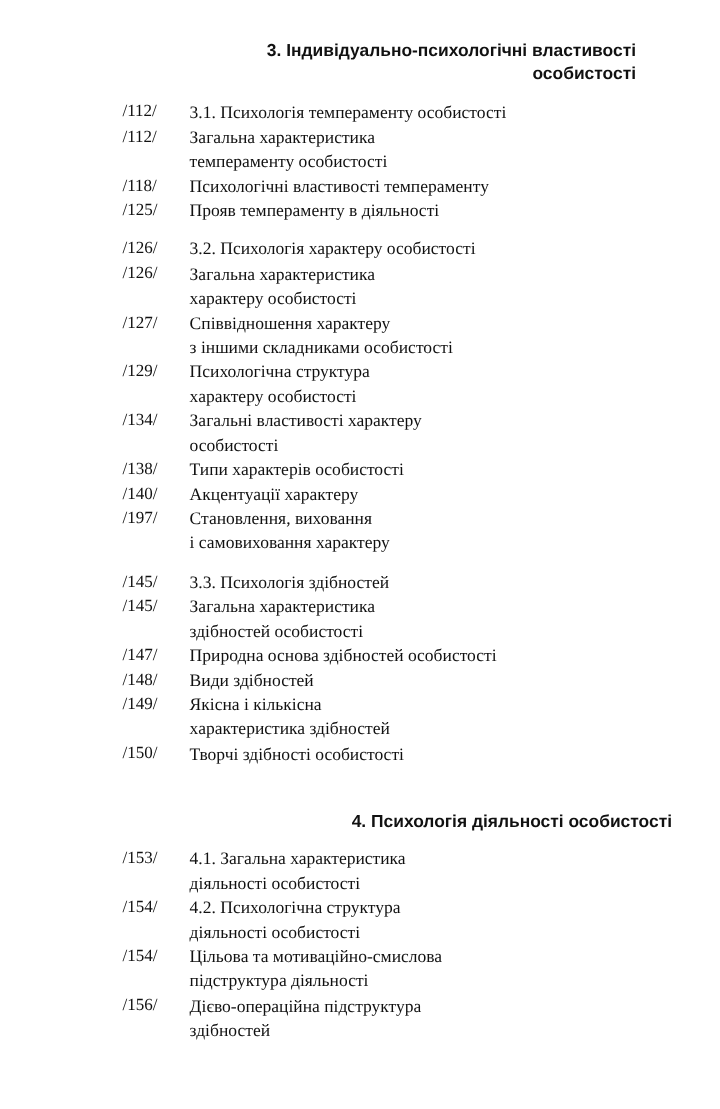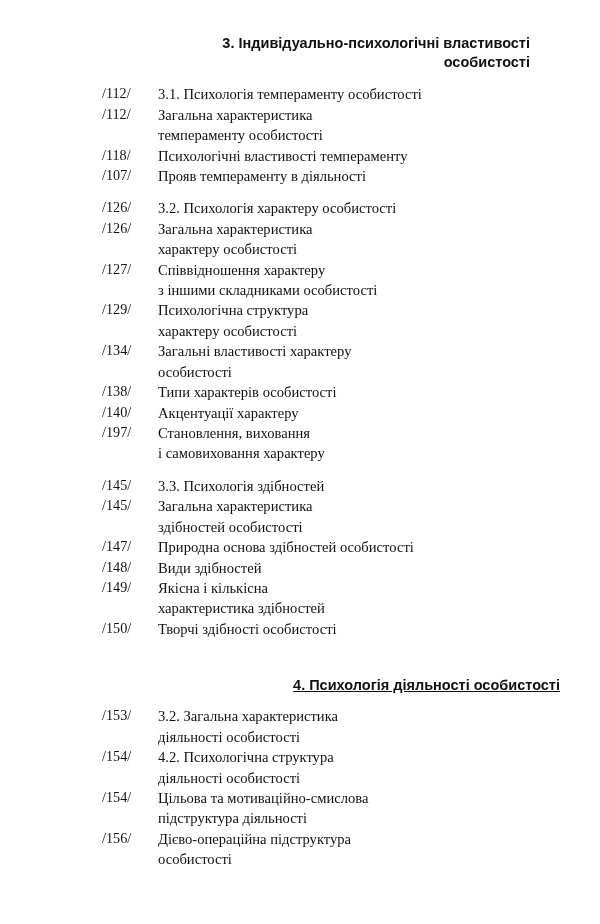--- a/index.html
+++ b/index.html
@@ -32,21 +32,20 @@
   }
   .heading-1 {
     padding-left: 120px;
     padding-right: 30px;
     margin-bottom: 12px;
   }
   .heading-2 {
     padding-left: 120px;
     margin-top: 37px;
     margin-bottom: 11px;
-    text-decoration: underline;
   }
 
   .toc {
     display: block;
   }
   .toc-group {
     margin-bottom: 12px;
   }
   .toc-group.tight {
     margin-bottom: 0;
@@ -93,21 +92,21 @@
       <div class="toc-row">
         <span class="page-num">/112/</span>
         <span class="entry-text sub">Загальна характеристика
 темпераменту особистості</span>
       </div>
       <div class="toc-row">
         <span class="page-num">/118/</span>
         <span class="entry-text sub">Психологічні властивості темпераменту</span>
       </div>
       <div class="toc-row">
-        <span class="page-num">/107/</span>
+        <span class="page-num">/125/</span>
         <span class="entry-text sub">Прояв темпераменту в діяльності</span>
       </div>
     </div>
 
     <div class="toc-group">
       <div class="toc-row">
         <span class="page-num">/126/</span>
         <span class="entry-text">3.2. Психологія характеру особистості</span>
       </div>
       <div class="toc-row">
@@ -175,34 +174,34 @@
     </div>
 
   </div>
 
   <h2 class="section-heading heading-2">4. Психологія діяльності особистості</h2>
 
   <div class="toc">
     <div class="toc-group tight">
       <div class="toc-row">
         <span class="page-num">/153/</span>
-        <span class="entry-text">3.2. Загальна характеристика
+        <span class="entry-text">4.1. Загальна характеристика
 діяльності особистості</span>
       </div>
       <div class="toc-row">
         <span class="page-num">/154/</span>
         <span class="entry-text">4.2. Психологічна структура
 діяльності особистості</span>
       </div>
       <div class="toc-row">
         <span class="page-num">/154/</span>
         <span class="entry-text sub">Цільова та мотиваційно-смислова
 підструктура діяльності</span>
       </div>
       <div class="toc-row">
         <span class="page-num">/156/</span>
         <span class="entry-text sub">Дієво-операційна підструктура
-особистості</span>
+здібностей</span>
       </div>
     </div>
   </div>
 
 </div>
 
 </body></html>

